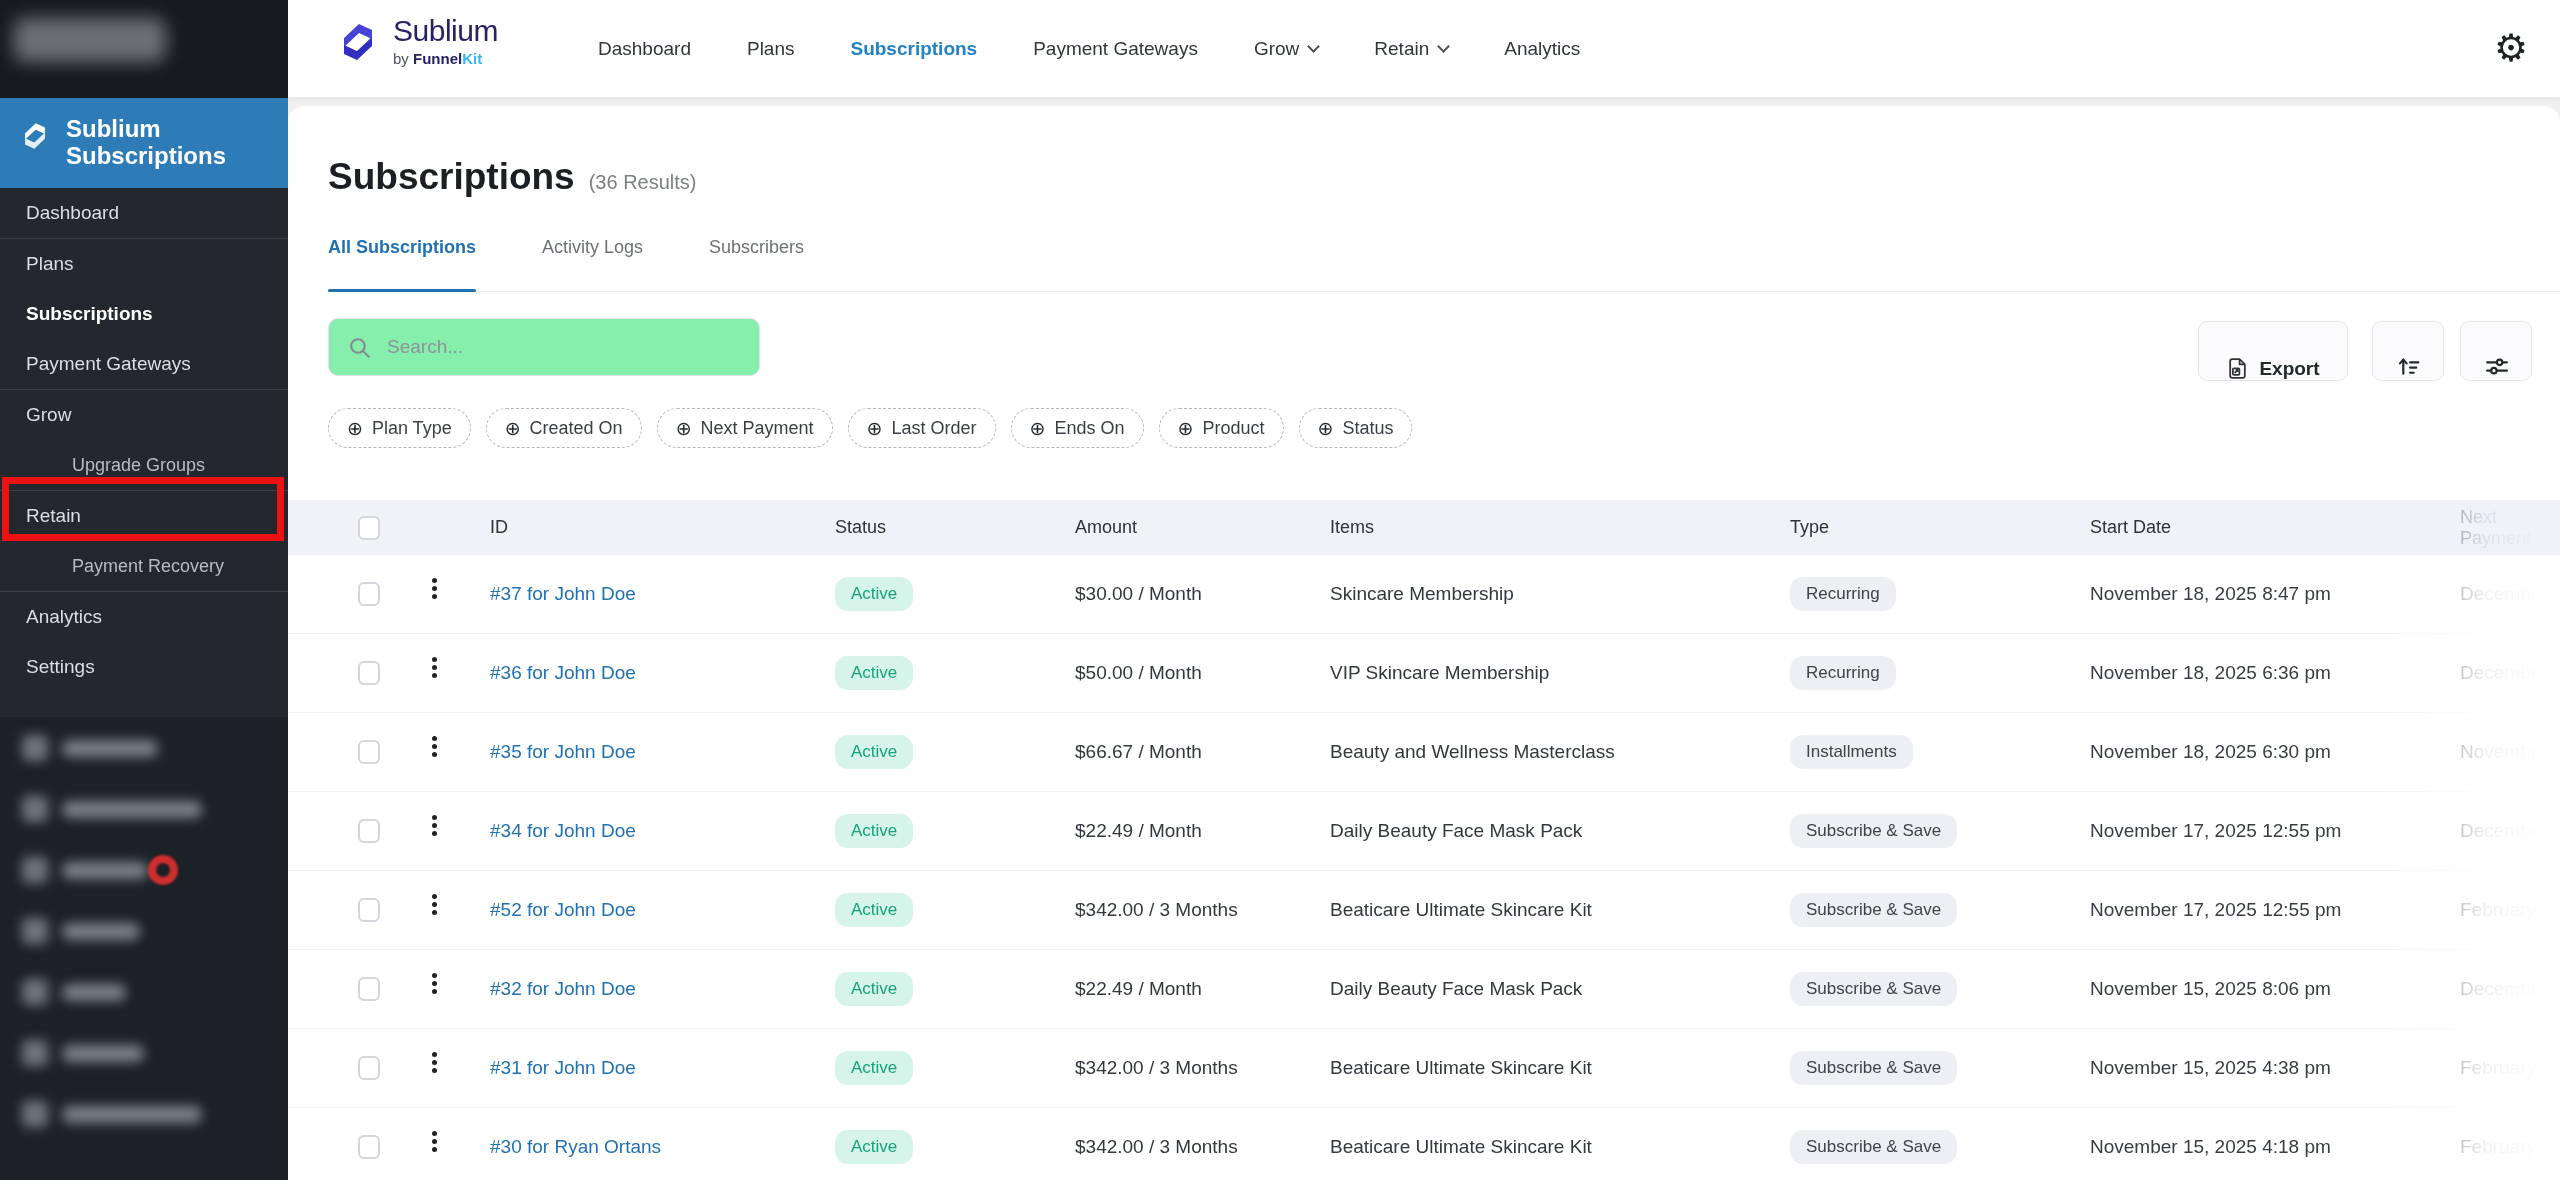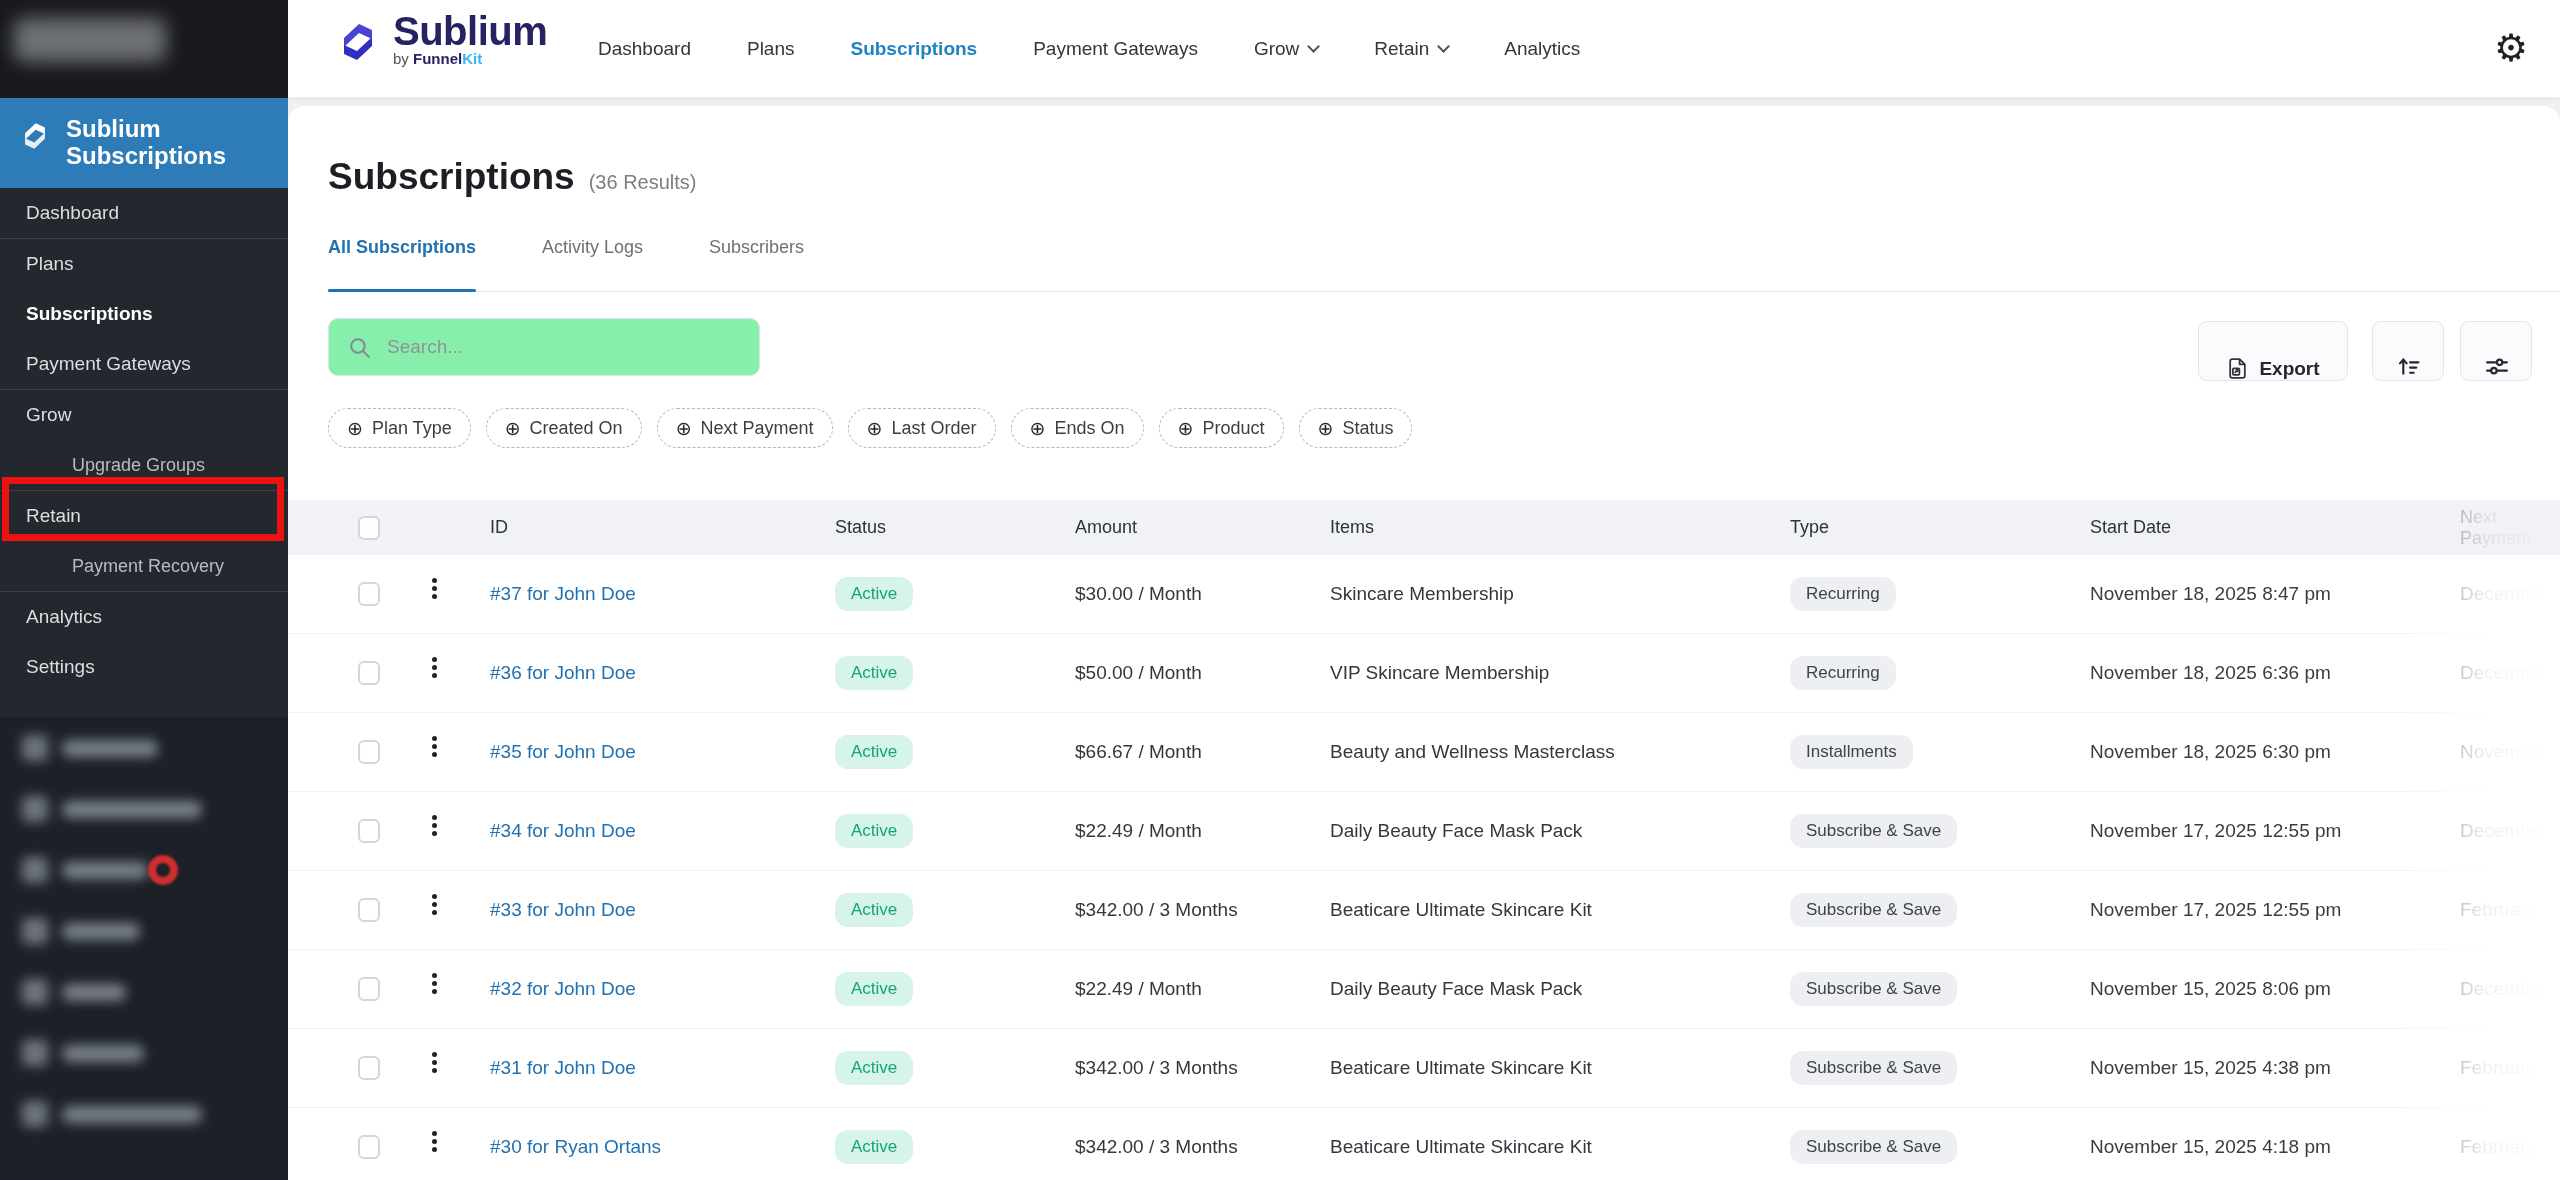--- a/index.html
+++ b/index.html
@@ -21,21 +21,21 @@
   .annotation { position:absolute; left:2px; top:289px; width:282px; height:64px; border:7px solid #ec1212; z-index:6; pointer-events:none; }
   .side-lower { position:absolute; top:717px; bottom:0; left:0; right:0; background:#1c2127; padding-top:18px; }
   .blur-row { display:flex; align-items:center; gap:14px; margin:0 0 35px 22px; filter:blur(6px); opacity:.8; }
   .bicon { width:26px; height:26px; border-radius:5px; background:#828990; flex:0 0 auto; }
   .btext { height:17px; border-radius:8px; background:#9299a1; }
   .wp-badge { position:absolute; left:148px; top:138px; width:30px; height:30px; border:8px solid #cf2e2e; border-radius:50%; filter:blur(1px); }
 
   
   #topbar { position:absolute; left:288px; right:0; top:0; height:98px; background:#fff; border-bottom:1px solid #ececec; box-shadow:0 2px 3px rgba(0,0,0,.04); z-index:10; }
   .logo { position:absolute; left:46px; top:16px; display:flex; gap:11px; align-items:center; }
-  .logo-name { font-size:40px; font-weight:700; color:#272363; line-height:30px; letter-spacing:-.5px; }
+  .logo-name { font-size:30px; font-weight:400; color:#272363; line-height:30px; letter-spacing:-.5px; }
   .logo-byline { font-size:15px; margin-top:4px; color:#50555d; }
   .logo-byline .b1 { color:#272363; font-weight:700; }
   .logo-byline .b2 { color:#38b6f2; font-weight:700; }
   .topnav { position:absolute; left:310px; top:0; height:98px; display:flex; align-items:center; gap:56px; }
   .navitem { font-size:19px; font-weight:500; color:#31363c; display:flex; align-items:center; gap:10px; cursor:pointer; }
   .navitem.active { color:#2183c4; font-weight:600; }
   .caret { width:9px; height:9px; border-right:2px solid #4b5157; border-bottom:2px solid #4b5157; transform:rotate(45deg); margin-top:-5px; display:inline-block; }
   .gear { position:absolute; right:32px; top:24px; font-size:38px; color:#1d2327; line-height:48px; cursor:pointer; }
 
   
@@ -350,21 +350,21 @@
       <div class="datecell">December</div>
     </div>
 
     <div class="grid trow">
       <div>
             <div class="cbx"></div>
           </div>
       <div>
             <div class="kebab"></div>
           </div>
-      <div class="id-link">#33 for John Doe</div>
+      <div class="id-link">#52 for John Doe</div>
       <div><span class="badge badge-active">Active</span></div>
       <div>$342.00 / 3 Months</div>
       <div>Beaticare Ultimate Skincare Kit</div>
       <div><span class="badge badge-type">Subscribe &amp; Save</span></div>
       <div class="datecell">November 17, 2025 12:55 pm</div>
       <div class="datecell">February 1</div>
     </div>
 
     <div class="grid trow">
       <div>

